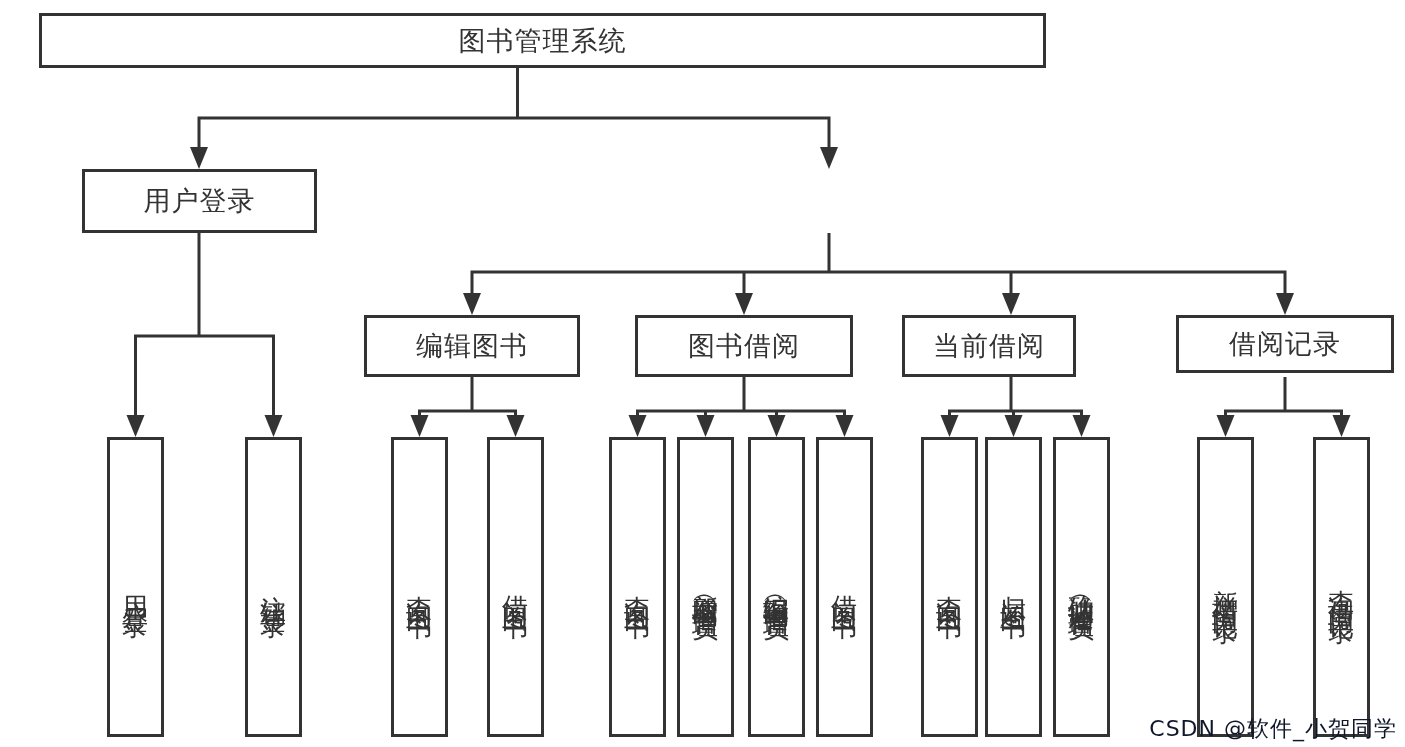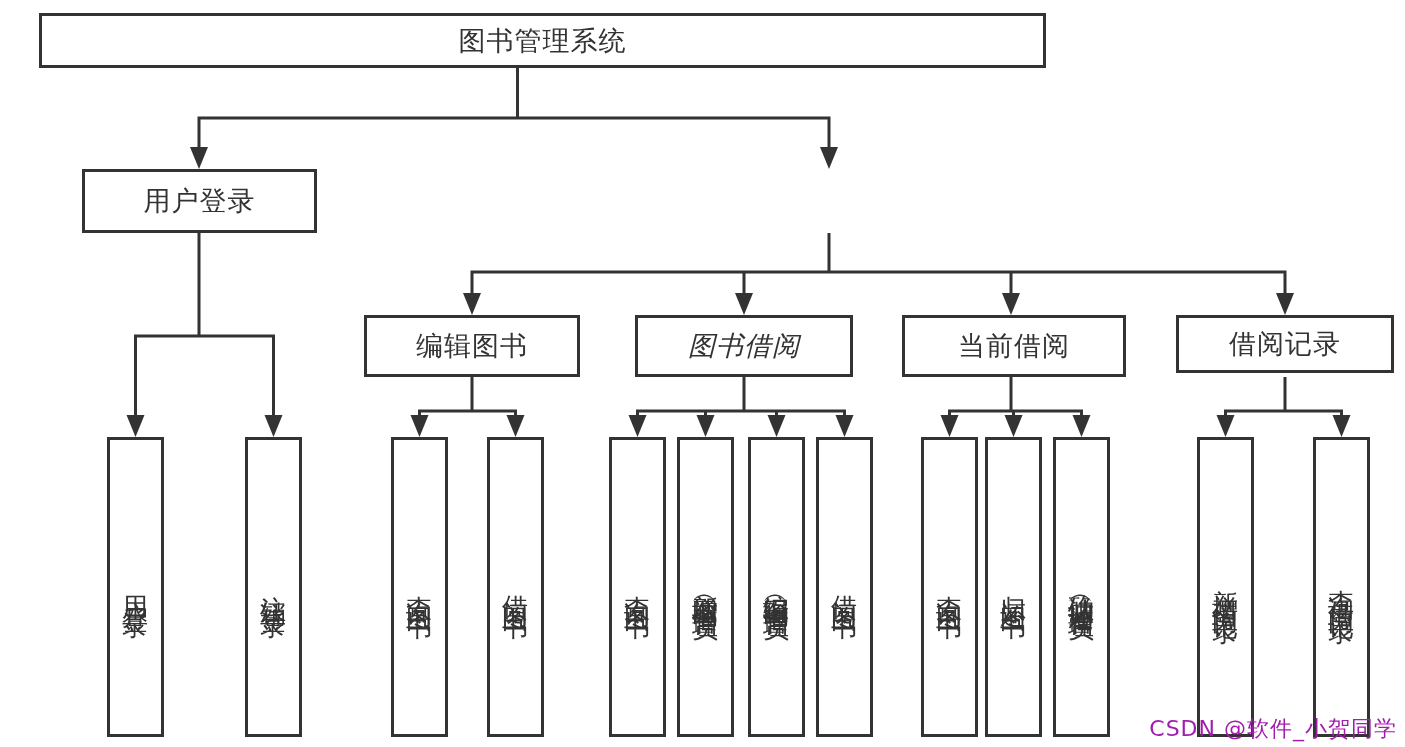--- a/index.html
+++ b/index.html
@@ -39,21 +39,21 @@
     font-size: 26px;
     letter-spacing: 6px;
     line-height: 1;
     white-space: nowrap;
   }
   .watermark {
     position: absolute;
     top: 714px;
     right: 8px;
     font-size: 22px;
-    color: #a21caf;
+    color: #0f172a;
     letter-spacing: 1px;
     white-space: nowrap;
   }
 </style>
 </head>
 <body>
 
 <div class="stage">
 
   <svg class="connector-layer" width="1405" height="747" viewBox="0 0 1405 747" xmlns="http://www.w3.org/2000/svg">
@@ -93,24 +93,24 @@
     <span class="hlabel">图书管理系统</span>
   </div>
 
   <div class="node" style="left:82px; top:169px; width:235px; height:64px;">
     <span class="hlabel">用户登录</span>
   </div>
 
   <div class="node" style="left:364px; top:315px; width:216px; height:62px;">
     <span class="hlabel">编辑图书</span>
   </div>
-  <div class="node" style="left:635px; top:315px; width:218px; height:62px;font-style:italic;">
+  <div class="node" style="left:635px; top:315px; width:218px; height:62px;">
     <span class="hlabel">图书借阅</span>
   </div>
-  <div class="node" style="left:902px; top:315px; width:224px; height:62px;">
+  <div class="node" style="left:902px; top:315px; width:174px; height:62px;">
     <span class="hlabel">当前借阅</span>
   </div>
   <div class="node" style="left:1176px; top:315px; width:218px; height:58px;">
     <span class="hlabel">借阅记录</span>
   </div>
 
   <div class="node" style="left:107px; top:437px; width:57px; height:300px;">
     <span class="vtext">用户登录</span>
   </div>
   <div class="node" style="left:245px; top:437px; width:57px; height:300px;">

